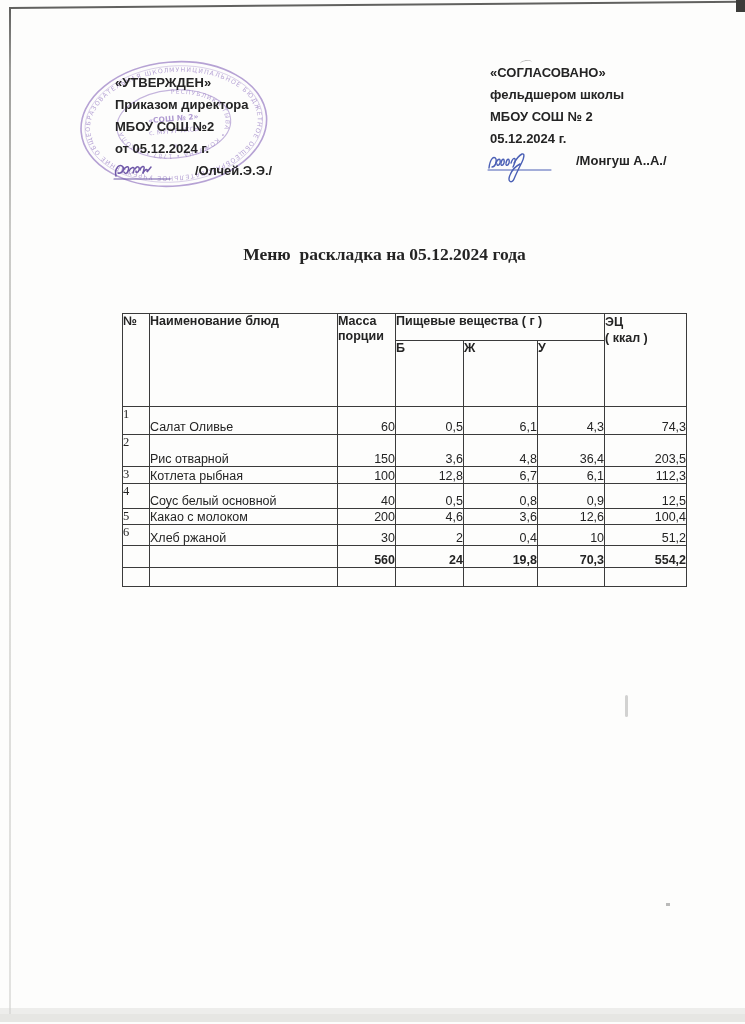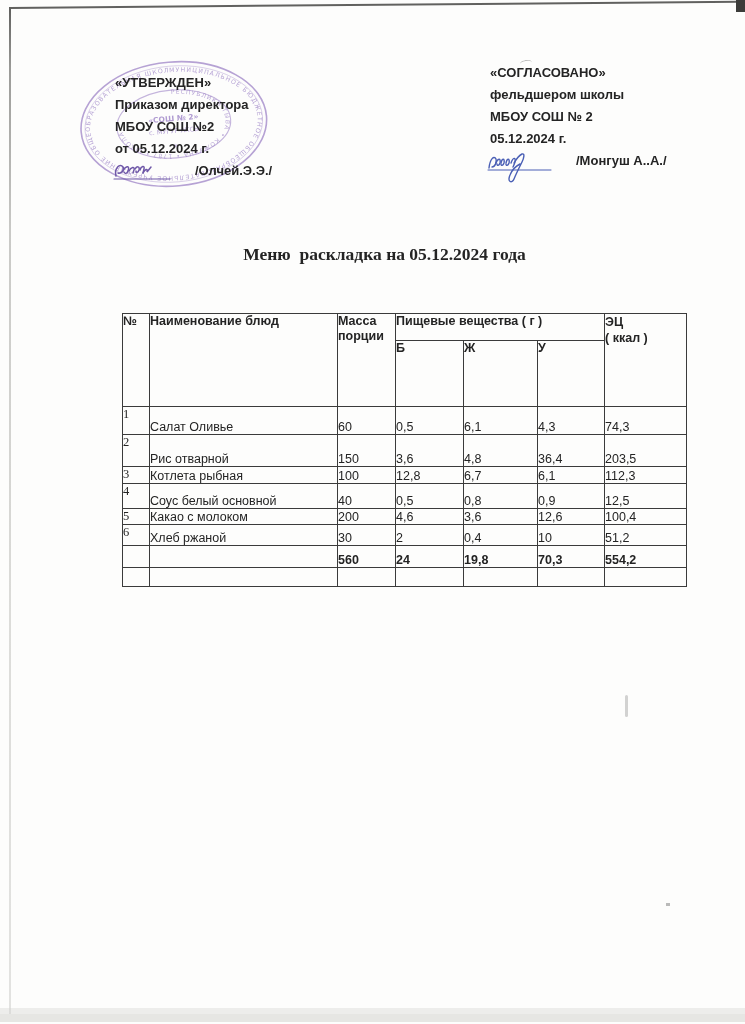--- a/index.html
+++ b/index.html
@@ -45,21 +45,21 @@
   td.c-numh{padding-left:4px;}
   td.c-nameh{padding-left:6px;}
   td.c-massh{padding-left:6px;white-space:pre-line;line-height:15px;}
   td.c-nutr{padding-left:5px;}
   td.c-ec{padding-top:20px;padding-left:8px;white-space:pre-line;line-height:16px;}
   td.c-b{padding-left:20px;}
   td.c-zh{padding-left:45px;}
   td.c-u{padding-left:13px;}
   td.num{font-family:"Liberation Serif",serif;vertical-align:top;padding:1px 0 0 4px;}
   td.name{vertical-align:bottom;padding:0 0 2px 6px;white-space:nowrap;}
-  td.val{vertical-align:bottom;text-align:left;padding:0 5px 2px 0;}
+  td.val{vertical-align:bottom;text-align:right;padding:0 5px 2px 0;}
   tr.totals td{font-weight:bold;}
 </style>
 </head>
 <body>
 
 <div id="page">
 
   <div class="scan-top"></div>
   <div class="corner-blob"></div>
   <div class="scan-left"></div>

